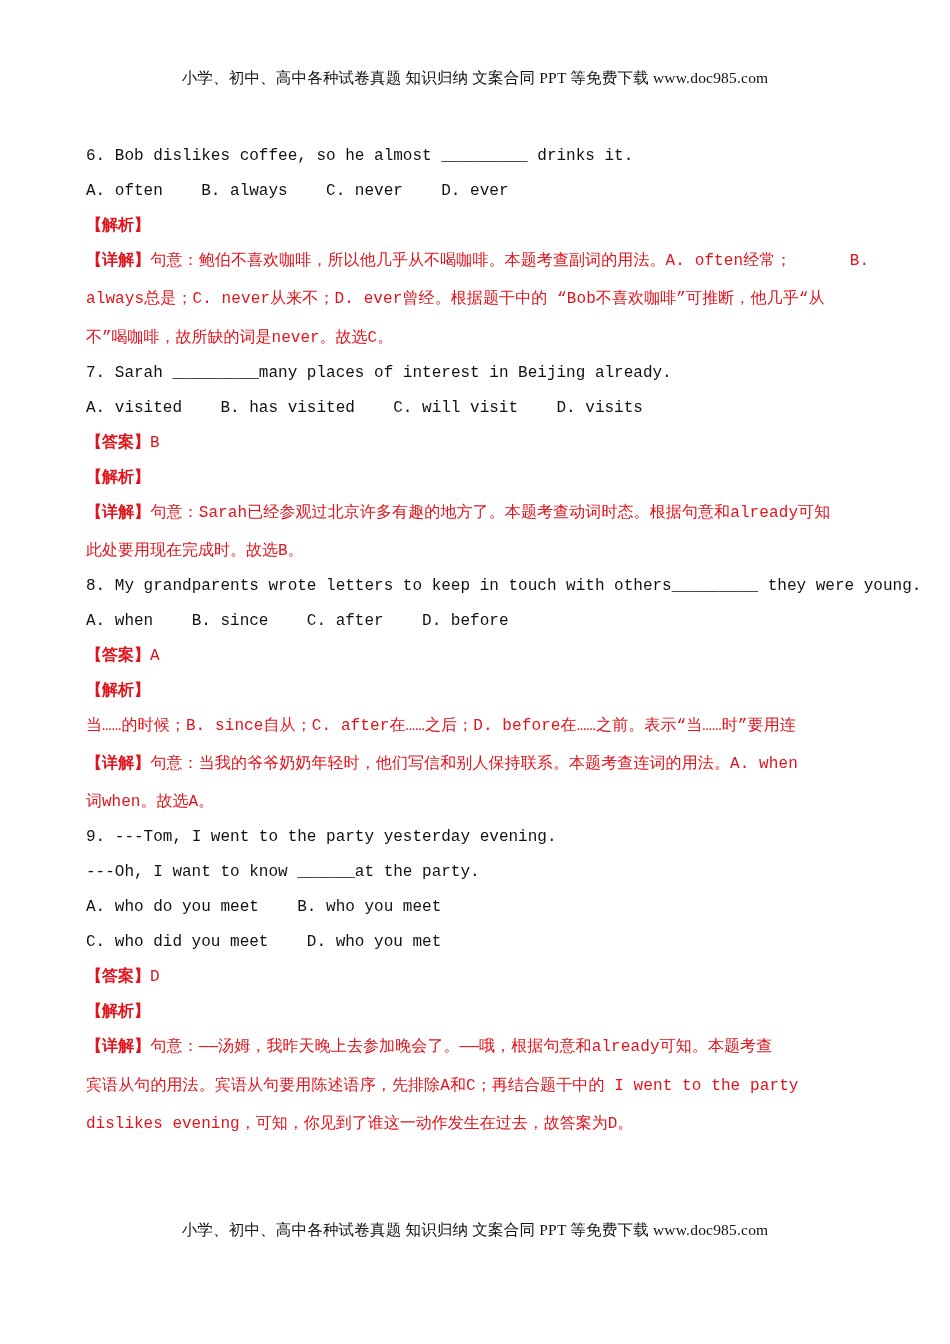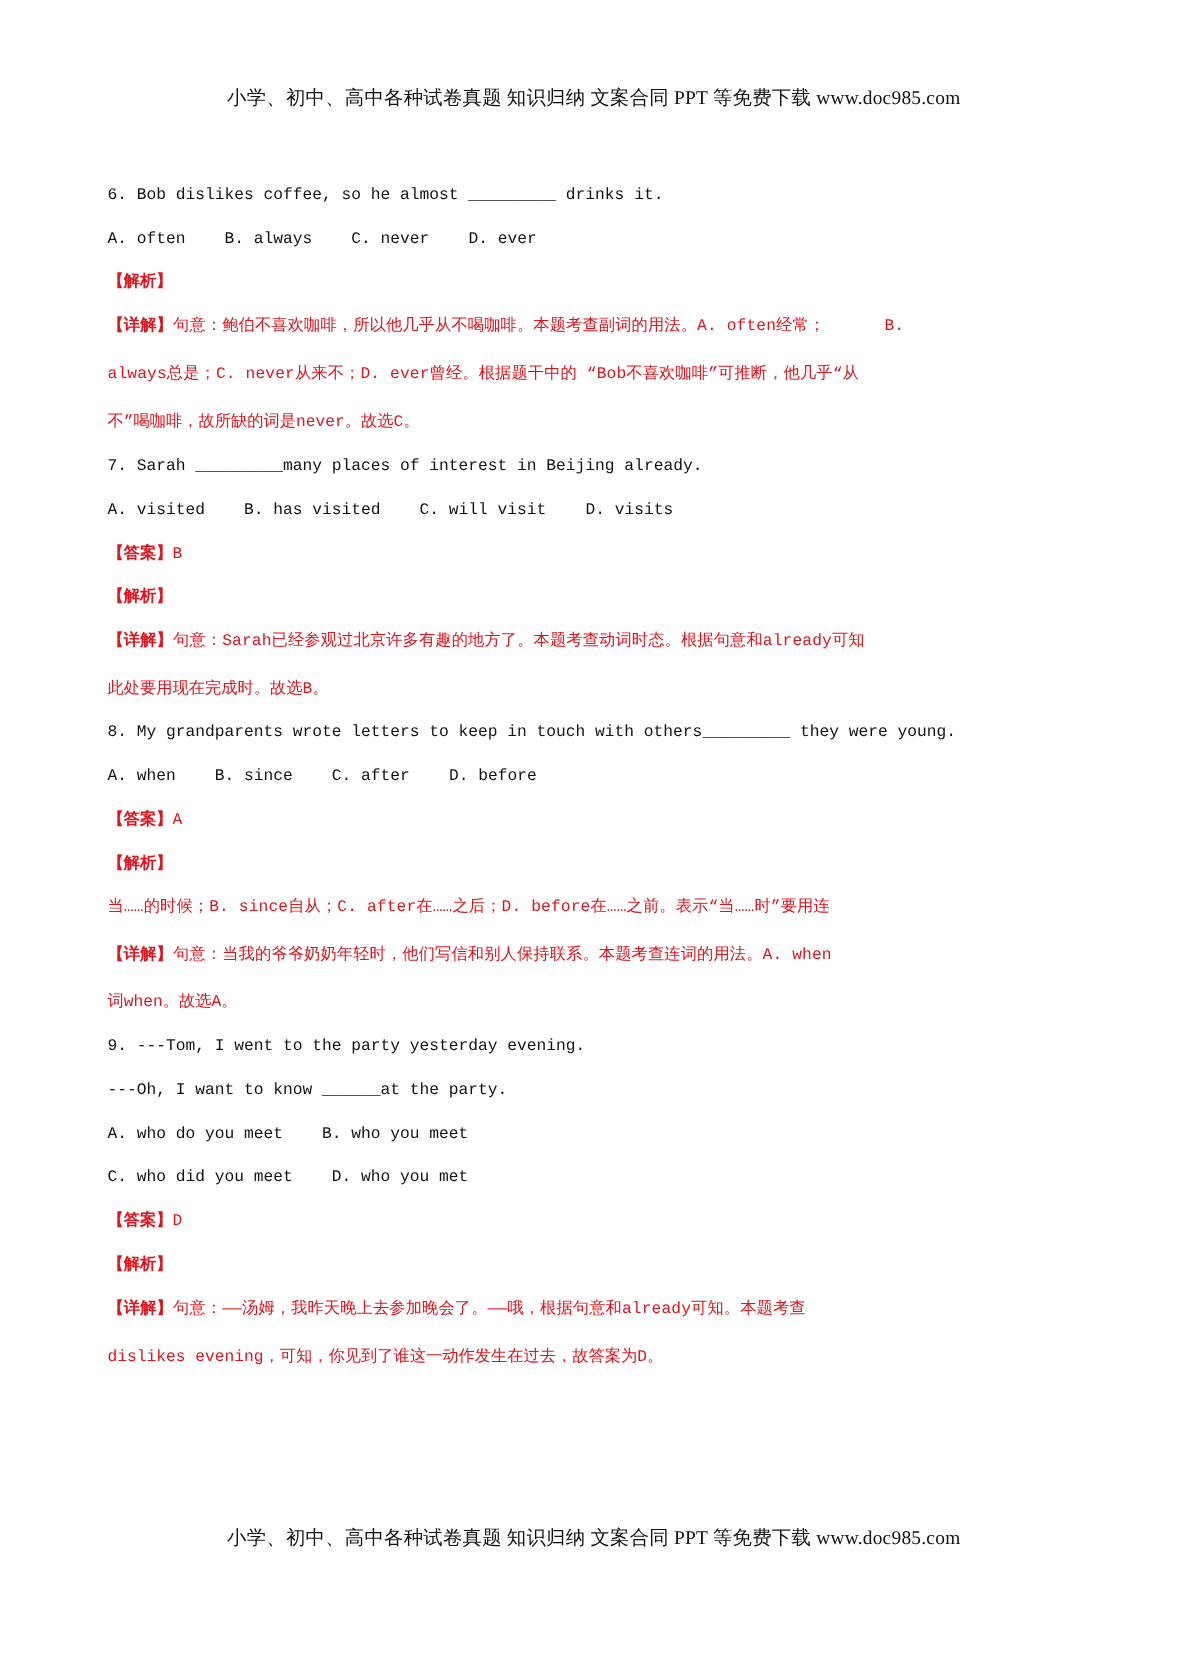--- a/index.html
+++ b/index.html
@@ -7,21 +7,21 @@
   .header, .footer {
     position: absolute; left: 0; width: 950px; text-align: center;
     font-family: "Liberation Serif", "DejaVu Serif", serif;
     font-size: 15.5px; color: #111; letter-spacing: 0.2px;
   }
   .header { top: 68px; }
   .footer { top: 1220px; }
   .content {
     position: absolute; left: 86px; top: 144px; width: 780px;
     font-family: "Liberation Mono", "DejaVu Sans Mono", monospace;
-    font-size: 13px; color: #111;
+    font-size: 16px; color: #111;
   }
   .line { height: 35px; line-height: 24px; white-space: pre; }
   .red { color: #e0141c; }
   .tag-bracket { color: #e0141c; font-weight: bold; }
   .exp-line { height: 38.3px; line-height: 24px; white-space: pre; color: #e0141c; letter-spacing: 0.1px; }
 </style>
 </head>
 <body>
 
 <div class="header">小学、初中、高中各种试卷真题 知识归纳 文案合同 PPT 等免费下载   www.doc985.com</div>
@@ -57,18 +57,19 @@
   </div>
 
   <div>
     <div class="line"><span>9.</span> <span>---Tom, I went to the party yesterday evening.</span></div>
     <div class="line"><span>---Oh, I want to know ______at the party.</span></div>
     <div class="line"><span>A. who do you meet</span>    <span>B. who you meet</span></div>
     <div class="line"><span>C. who did you meet</span>    <span>D. who you met</span></div>
     <div class="line red"><span class="tag-bracket">【答案】</span><span>D</span></div>
     <div class="line red"><span class="tag-bracket">【解析】</span></div>
     <div class="exp-line"><span class="tag-bracket">【详解】</span><span>句意：——汤姆，我昨天晚上去参加晚会了。——哦，根据句意和already可知。本题考查</span></div>
+    <div class="exp-line"><span>宾语从句的用法。宾语从句要用陈述语序，先排除A和C；再结合题干中的 I went to the party</span></div>
     <div class="line red"><span>dislikes evening，可知，你见到了谁这一动作发生在过去，故答案为D。</span></div>
   </div>
 
 </div>
 
 <div class="footer">小学、初中、高中各种试卷真题 知识归纳 文案合同 PPT 等免费下载   www.doc985.com</div>
 
 </body></html>

